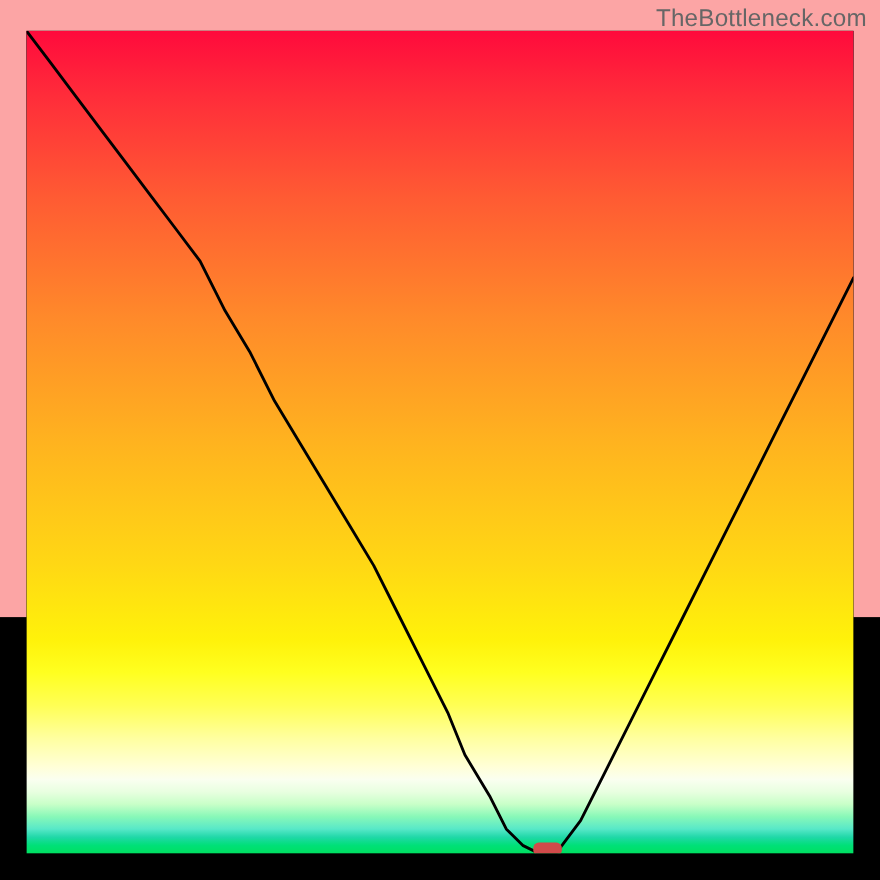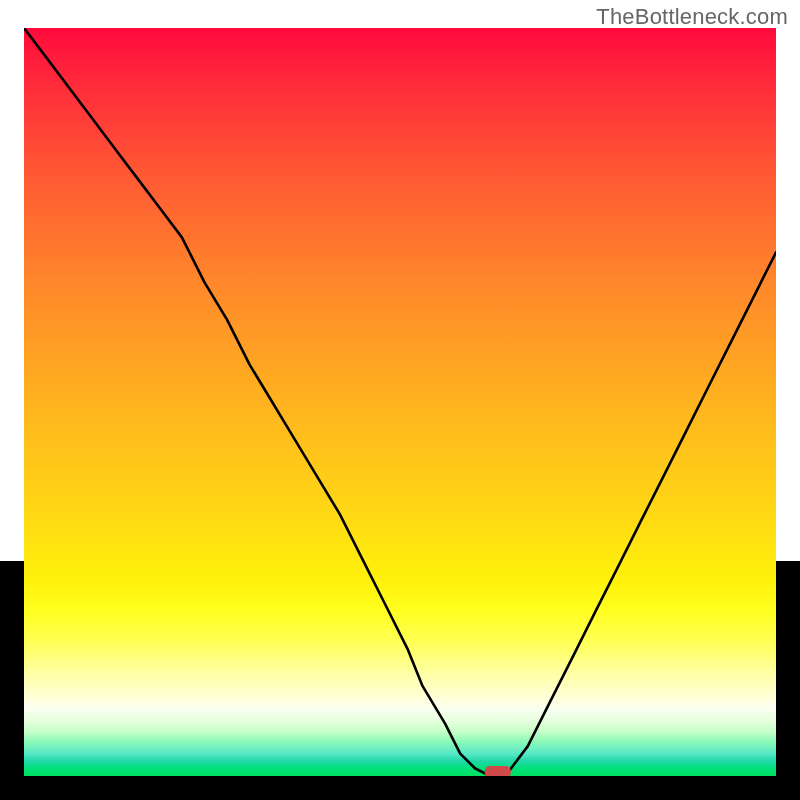--- a/index.html
+++ b/index.html
@@ -8,21 +8,21 @@
     width: 800px;
     height: 800px;
     background: #000;
     overflow: hidden;
     font-family: Arial, Helvetica, sans-serif;
   }
   .frame {
     position: relative;
     width: 800px;
     height: 561px;
-    background: #ffffff;
+    background: #fca5a5;
   }
   .watermark {
     position: absolute;
     top: 4px;
     right: 12px;
     color: #666;
     font-size: 22px;
     font-weight: 500;
     letter-spacing: 0.2px;
     z-index: 10;

